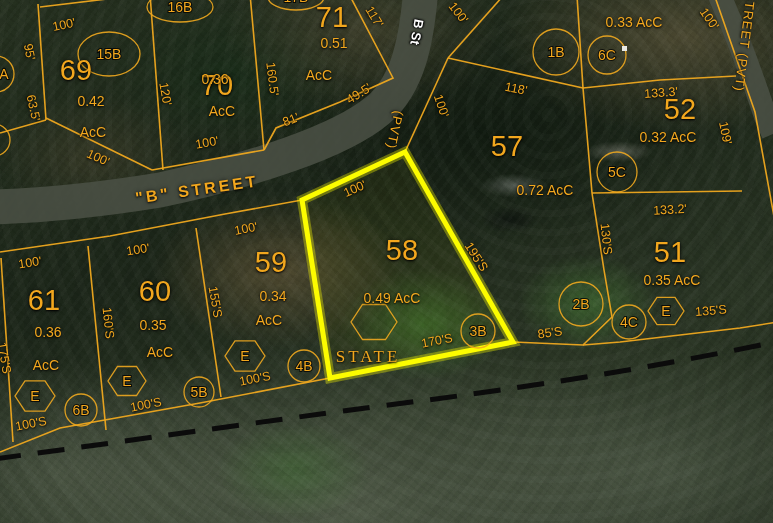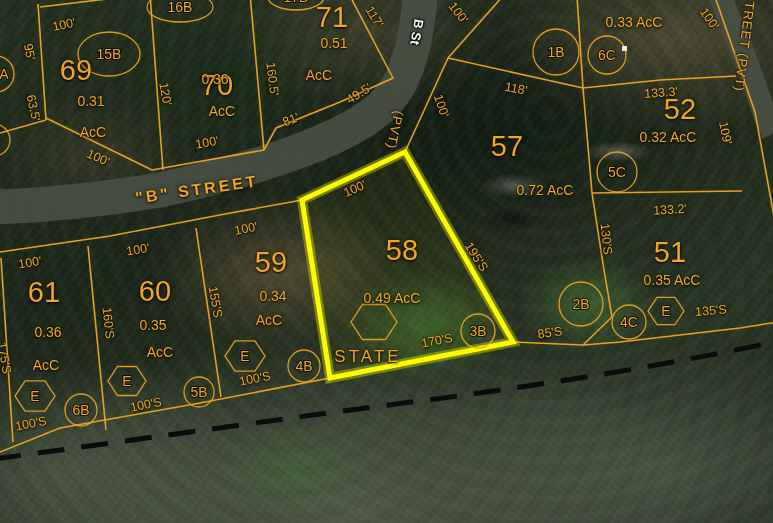--- a/index.html
+++ b/index.html
@@ -119,24 +119,24 @@
     </svg>
   <div class="white-dot"></div>
   <div id="labels">
       <div class="lbl num" style="left: 76px; top: 70px; transform: translate(-50%, -50%) rotate(0deg);">69</div>
       <div class="lbl num" style="left: 217px; top: 45px; transform: translate(-50%, -50%) rotate(0deg); margin-top: 40px;">70</div>
       <div class="lbl num" style="left: 332px; top: 17px; transform: translate(-50%, -50%) rotate(0deg);">71</div>
       <div class="lbl num" style="left: 507px; top: 146px; transform: translate(-50%, -50%) rotate(0deg);">57</div>
       <div class="lbl num" style="left: 394px; top: 250px; transform: translate(-50%, -50%) rotate(0deg); margin-left: 8px;">58</div>
       <div class="lbl num" style="left: 680px; top: 109px; transform: translate(-50%, -50%) rotate(0deg);">52</div>
       <div class="lbl num" style="left: 670px; top: 252px; transform: translate(-50%, -50%) rotate(0deg);">51</div>
-      <div class="lbl num" style="left: 44px; top: 292px; transform: translate(-50%, -50%) rotate(0deg);">61</div>
+      <div class="lbl num" style="left: 44px; top: 300px; transform: translate(-50%, -50%) rotate(0deg);">61</div>
       <div class="lbl num" style="left: 155px; top: 291px; transform: translate(-50%, -50%) rotate(0deg);">60</div>
       <div class="lbl num" style="left: 271px; top: 262px; transform: translate(-50%, -50%) rotate(0deg);">59</div>
-      <div class="lbl acr" style="left: 91px; top: 101px; transform: translate(-50%, -50%) rotate(0deg);">0.31</div>
+      <div class="lbl acr" style="left: 91px; top: 101px; transform: translate(-50%, -50%) rotate(0deg);">0.42</div>
       <div class="lbl acr" style="left: 93px; top: 132px; transform: translate(-50%, -50%) rotate(0deg);">AcC</div>
       <div class="lbl acr" style="left: 215px; top: 79px; transform: translate(-50%, -50%) rotate(0deg);">0.36</div>
       <div class="lbl acr" style="left: 222px; top: 111px; transform: translate(-50%, -50%) rotate(0deg);">AcC</div>
       <div class="lbl acr" style="left: 334px; top: 43px; transform: translate(-50%, -50%) rotate(0deg);">0.51</div>
       <div class="lbl acr" style="left: 319px; top: 75px; transform: translate(-50%, -50%) rotate(0deg);">AcC</div>
       <div class="lbl acr" style="left: 509px; top: 190px; transform: translate(-50%, -50%) rotate(0deg); margin-left: 36px;">0.72 AcC</div>
       <div class="lbl acr" style="left: 392px; top: 298px; transform: translate(-50%, -50%) rotate(0deg);">0.49 AcC</div>
       <div class="lbl acr" style="left: 634px; top: 22px; transform: translate(-50%, -50%) rotate(0deg);">0.33 AcC</div>
       <div class="lbl acr" style="left: 668px; top: 137px; transform: translate(-50%, -50%) rotate(0deg);">0.32 AcC</div>
       <div class="lbl acr" style="left: 672px; top: 280px; transform: translate(-50%, -50%) rotate(0deg);">0.35 AcC</div>
@@ -172,18 +172,18 @@
       <div class="lbl dim" style="left: 30px; top: 263px; transform: translate(-50%, -50%) rotate(-9deg);">100'</div>
       <div class="lbl dim" style="left: 138px; top: 250px; transform: translate(-50%, -50%) rotate(-9deg);">100'</div>
       <div class="lbl dim" style="left: 246px; top: 229px; transform: translate(-50%, -50%) rotate(-11deg);">100'</div>
       <div class="lbl dim" style="left: 4px; top: 358px; transform: translate(-50%, -50%) rotate(80deg);">175'S</div>
       <div class="lbl dim" style="left: 108px; top: 323px; transform: translate(-50%, -50%) rotate(84deg);">160'S</div>
       <div class="lbl dim" style="left: 215px; top: 302px; transform: translate(-50%, -50%) rotate(80deg);">155'S</div>
       <div class="lbl dim" style="left: 31px; top: 424px; transform: translate(-50%, -50%) rotate(-11deg);">100'S</div>
       <div class="lbl dim" style="left: 146px; top: 405px; transform: translate(-50%, -50%) rotate(-11deg);">100'S</div>
       <div class="lbl dim" style="left: 255px; top: 379px; transform: translate(-50%, -50%) rotate(-11deg);">100'S</div>
       <div class="lbl street" style="left: 197px; top: 190px; transform: translate(-50%, -50%) rotate(-8deg);">"B"  STREET</div>
-      <div class="lbl state" style="left: 368px; top: 356px; transform: translate(-50%, -50%) rotate(0deg);">STATE</div>
+      <div class="lbl state" style="left: 368px; top: 356px; transform: translate(-50%, -50%) rotate(0deg); font-family: Liberation Serif, serif;">STATE</div>
       <div class="lbl stwhite" style="left: 417px; top: 32px; transform: translate(-50%, -50%) rotate(100deg);">B St</div>
       <div class="lbl pvt" style="left: 395px; top: 130px; transform: translate(-50%, -50%) rotate(102deg);">(PVT)</div>
       <div class="lbl pvt" style="left: 745px; top: 42px; transform: translate(-50%, -50%) rotate(97deg);">STREET  (PVT)</div>
     </div>
 </div>
 
 </body></html>

